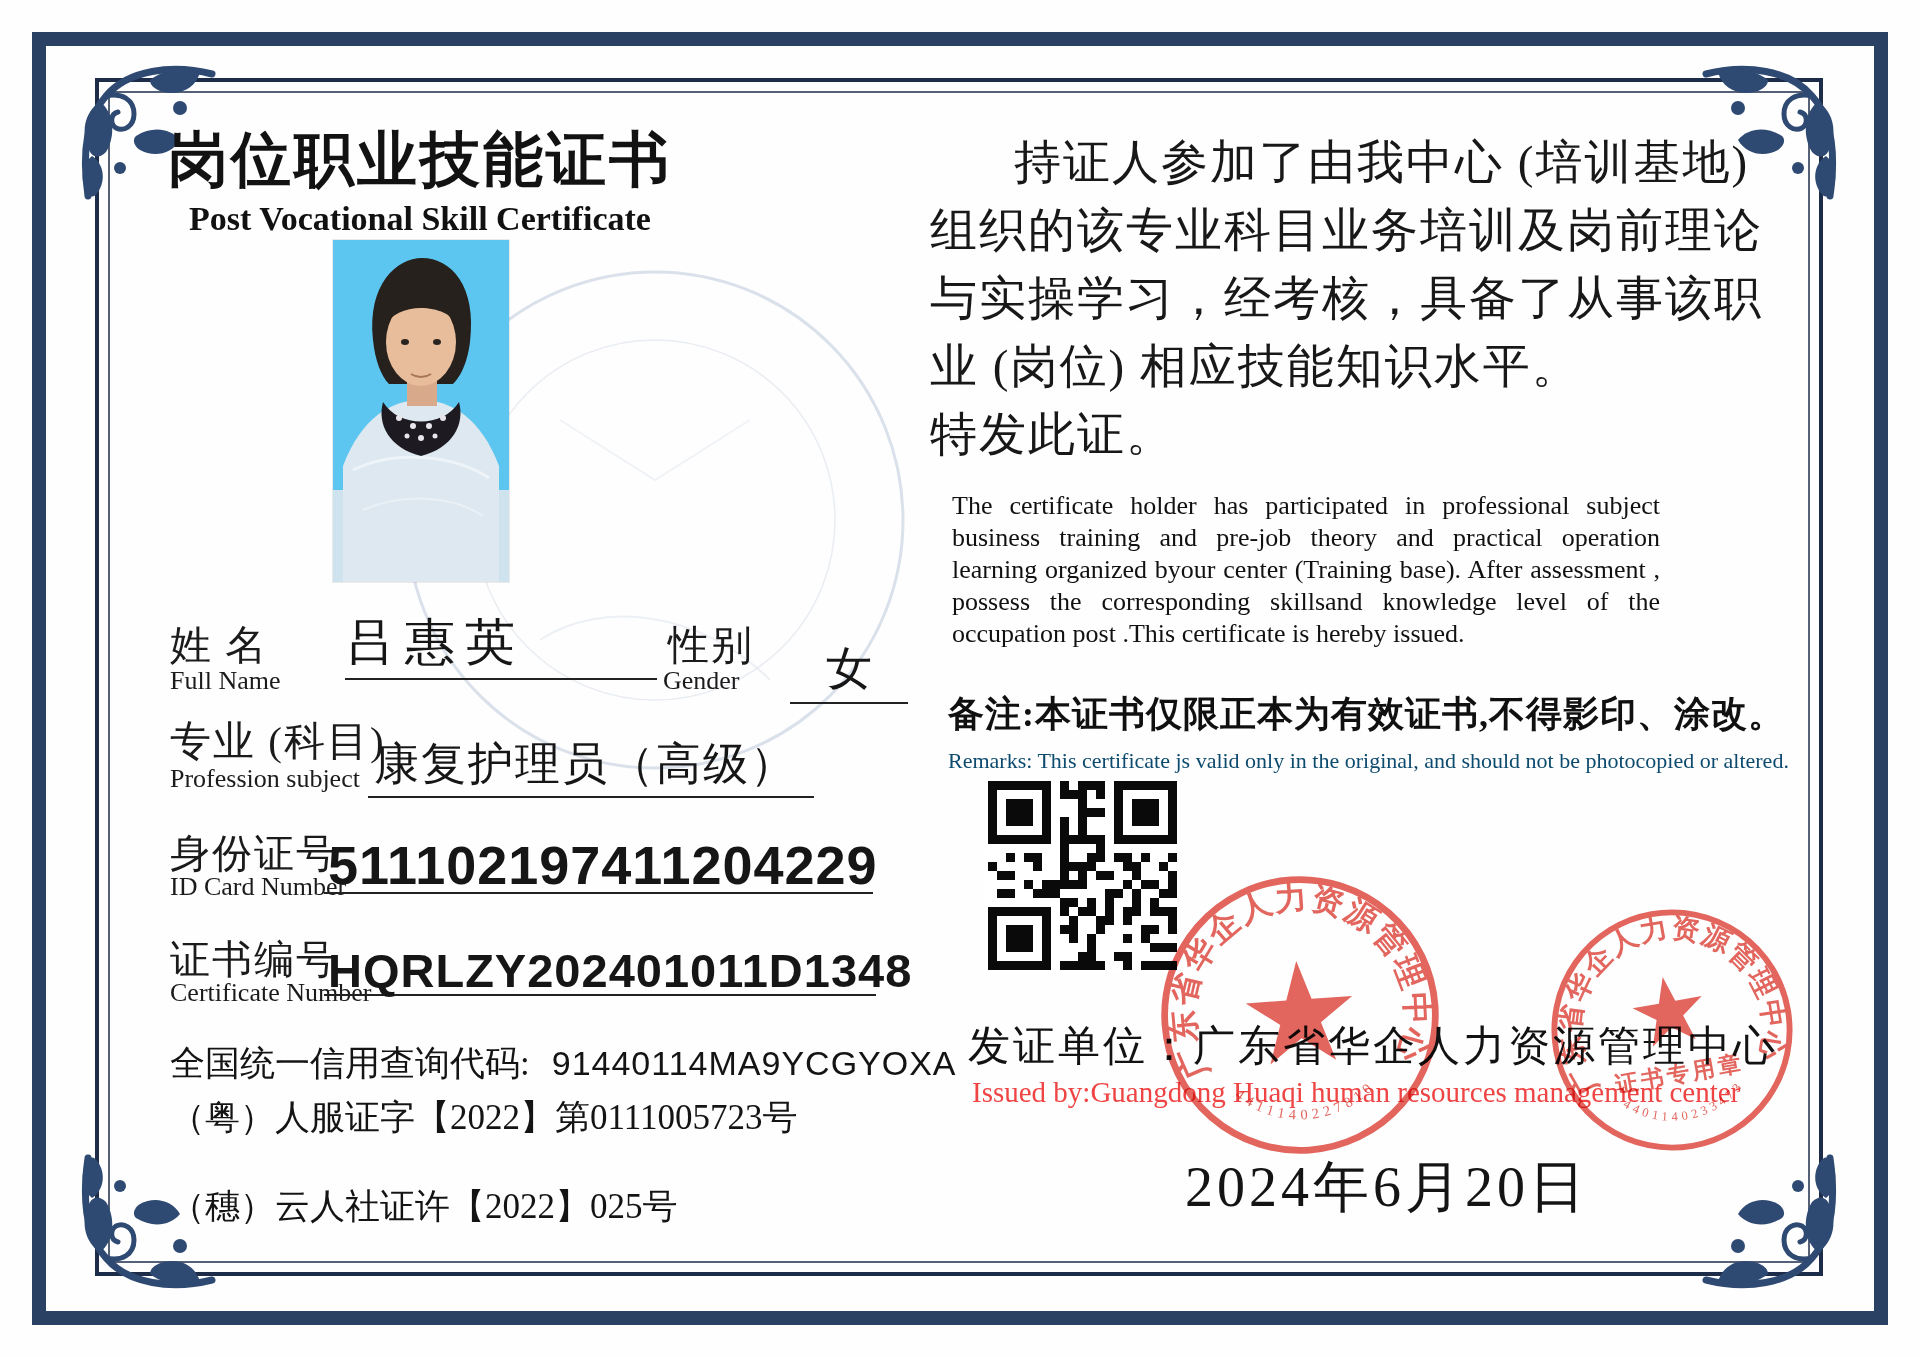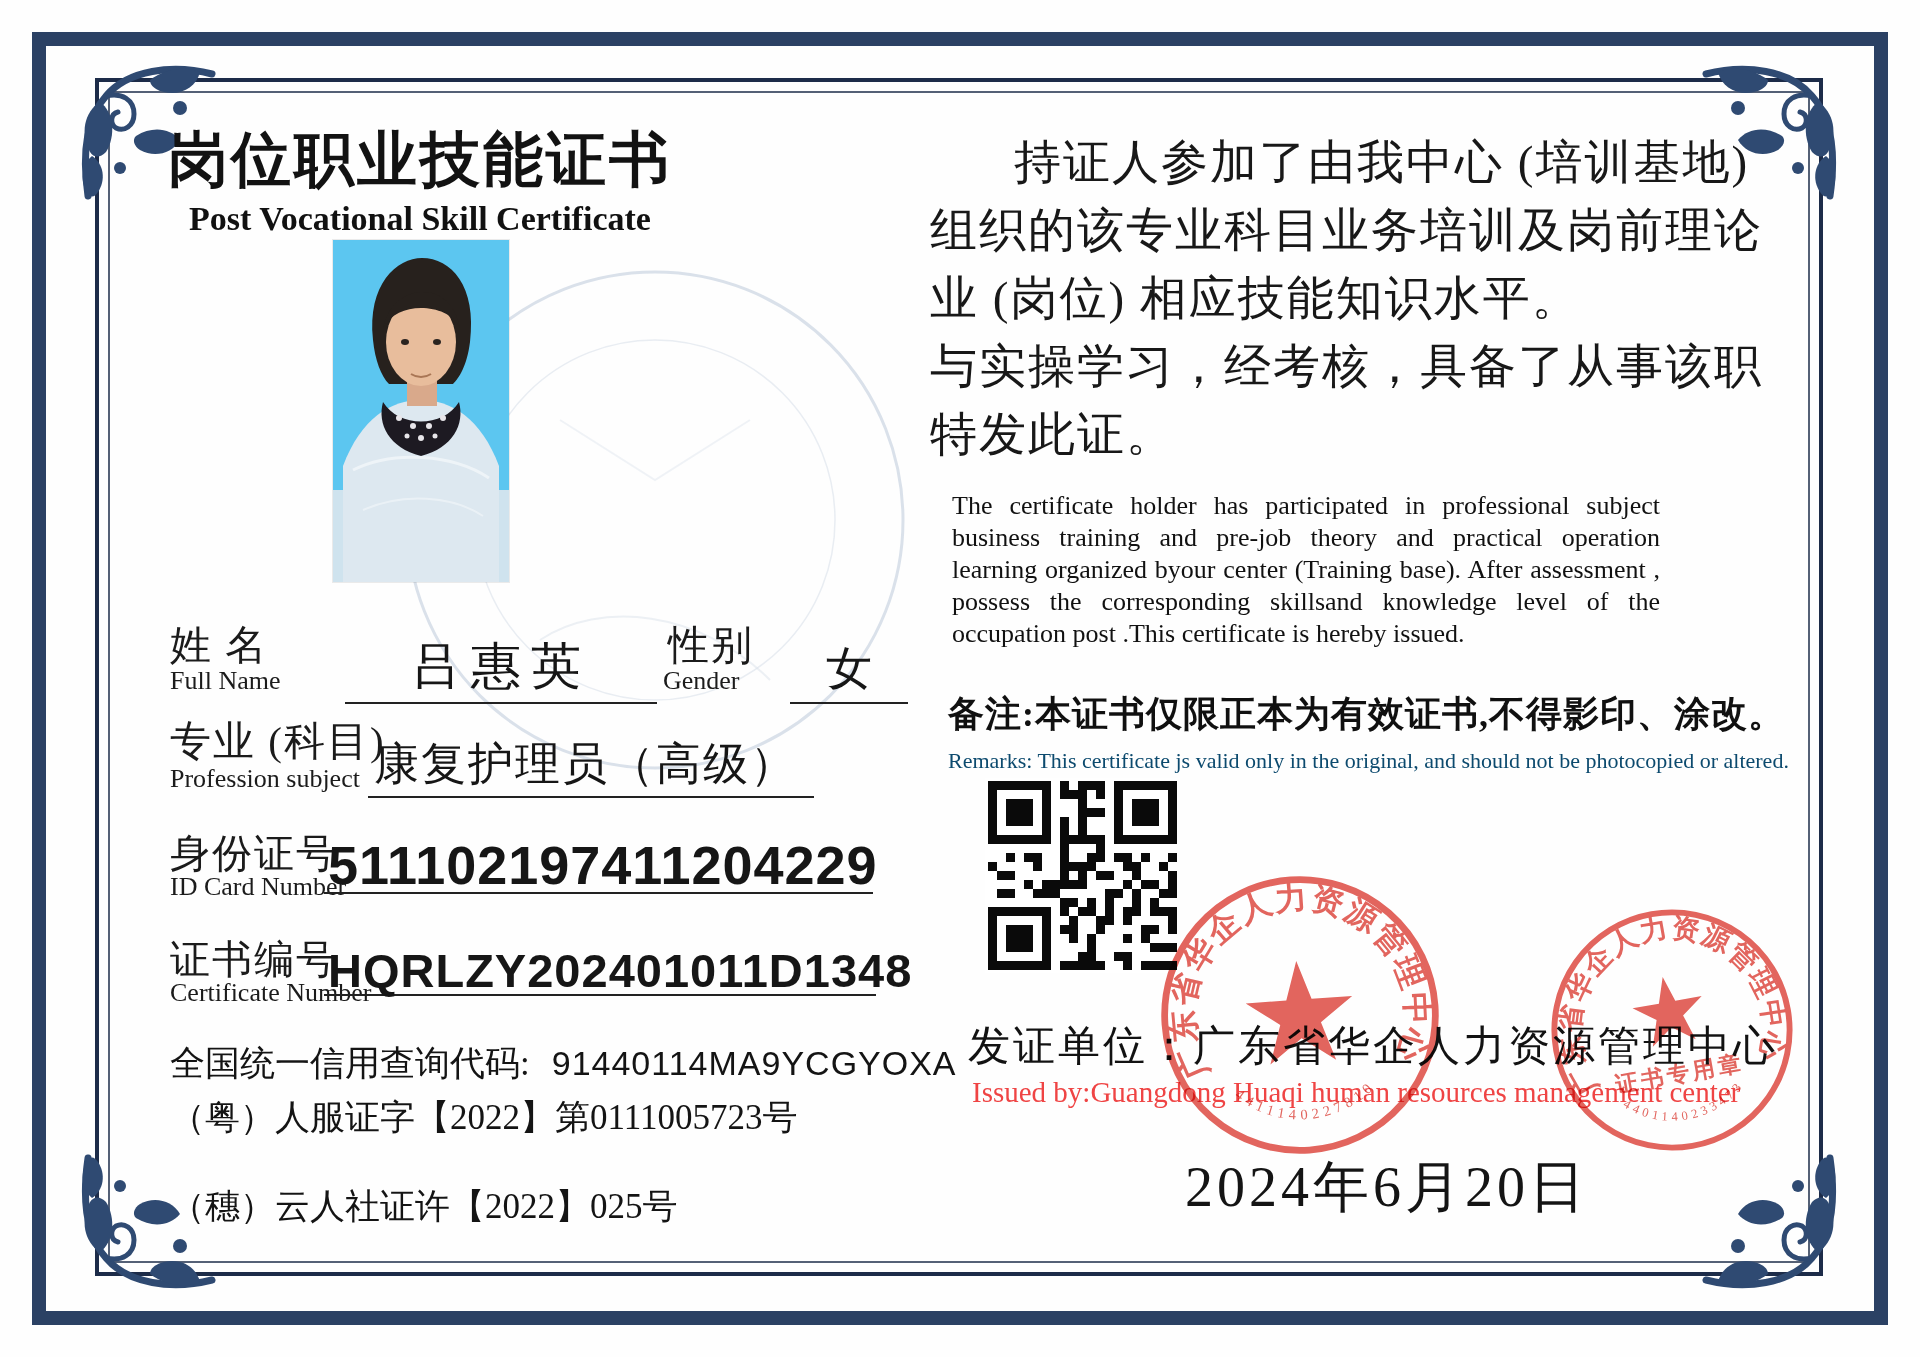--- a/index.html
+++ b/index.html
@@ -137,21 +137,21 @@
           <circle cx="74" cy="196" r="2.5"></circle>
         <circle cx="102" cy="196" r="2.5"></circle>
       </g>
       <path d="M20,230 C60,210 120,214 156,238" stroke="#ffffff" stroke-width="3" fill="none" opacity="0.5"></path>
       <path d="M30,270 C70,252 120,256 150,276" stroke="#ffffff" stroke-width="2" fill="none" opacity="0.4"></path>
     </svg>
   </div>
 
   <div class="flabel-cn" style="left:170px;top:618px;text-align:right;">姓 名</div>
   <div class="flabel-en" style="left:170px;top:666px;">Full Name</div>
-  <div class="fcell" style="left:345px;top:626px;width:312px;height:76px;justify-content:center;">
+  <div class="fcell" style="left:345px;top:602px;width:312px;height:76px;">
     <span class="v v-name">吕惠英</span>
   </div>
   <div class="flabel-cn" style="left:668px;top:618px;">性别</div>
   <div class="flabel-en" style="left:663px;top:666px;">Gender</div>
   <div class="fcell" style="left:790px;top:626px;width:118px;height:76px;justify-content:center;">
     <span class="v v-gender">女</span>
   </div>
 
   <div class="flabel-cn" style="left:170px;top:714px;">专业 (科目)</div>
   <div class="flabel-en" style="left:170px;top:764px;">Profession subject</div>
@@ -173,22 +173,22 @@
 
   <div class="reg-line" style="top:1040px;">
     <span>全国统一信用查询代码:</span><span class="sans">91440114MA9YCGYOXA</span>
   </div>
   <div class="reg-line" style="top:1094px;">（粤）人服证字【2022】第0111005723号</div>
   <div class="reg-line" style="top:1149px;margin-top:34px;">（穗）云人社证许【2022】025号</div>
 
   <div class="cn-par">
     <div class="ln first">持证人参加了由我中心 (培训基地)</div>
     <div class="ln">组织的该专业科目业务培训及岗前理论</div>
+    <div class="ln">与实操学习，经考核，具备了从事该职</div>
     <div class="ln">业 (岗位) 相应技能知识水平。</div>
-    <div class="ln">与实操学习，经考核，具备了从事该职</div>
     <div class="ln">特发此证。</div>
   </div>
 
   <div class="en-par">The certificate holder has participated in professional subject business training and pre-job theory and practical operation learning organized byour center (Training base). After assessment , possess the corresponding skillsand knowledge level of the occupation post .This certificate is hereby issued.</div>
 
   <div class="remark-cn">备注:本证书仅限正本为有效证书,不得影印、涂改。</div>
   <div class="remark-en">Remarks: This certificate js valid only in the original, and should not be photocopied or altered.</div>
 
   <div class="qr">
     <div class="qr-modules">

